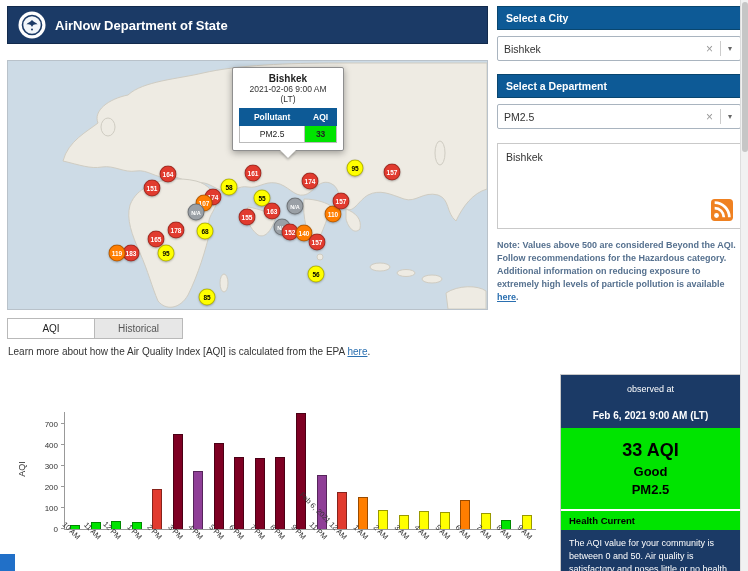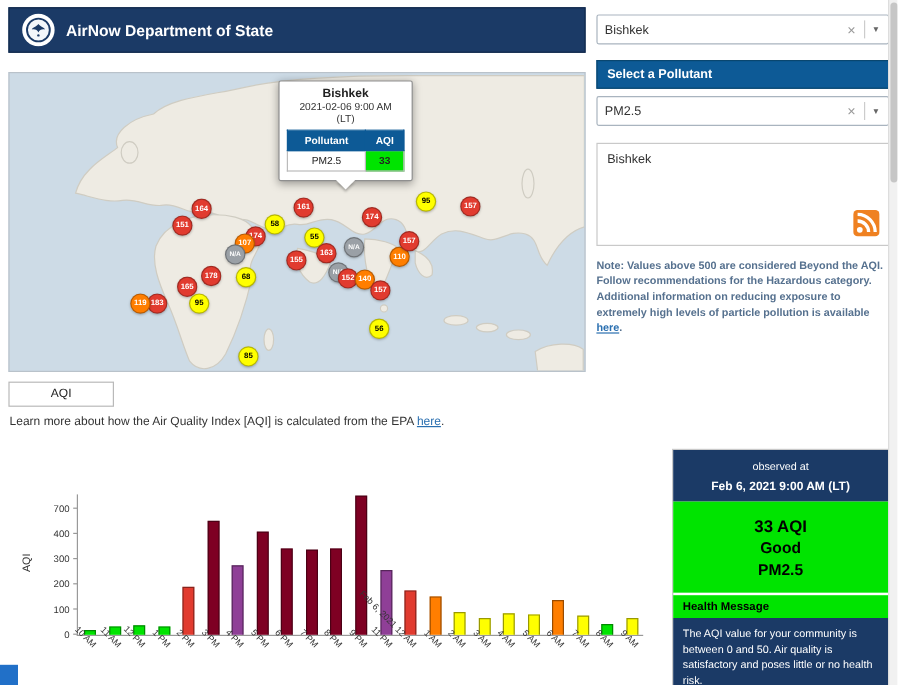--- a/index.html
+++ b/index.html
@@ -67,23 +67,23 @@
   .ytick-label { position:absolute; right:100%; margin-right:7px; font-size:8px; color:#333; transform:translateY(50%); }
   .ytick-mark { position:absolute; right:100%; width:4px; height:1px; background:#999; }
   .xlabel { position:absolute; font-size:7.5px; color:#333; white-space:nowrap;
     transform-origin:100% 0; transform:translateX(-100%) rotate(45deg); }
 
   
   .conditions { position:absolute; left:560px; top:374px; width:181px; border:1px solid #c9c9c9; background:#fff; }
   .cond-header { background:#1b3a66; color:#fff; text-align:center; padding:6px 4px 7px; }
   .cond-title { font-size:11px; font-weight:bold; }
   .cond-observed { font-size:9px; margin-top:3px; }
-  .cond-date { font-size:10px; font-weight:bold; margin-top:6px; }
+  .cond-date { font-size:10px; font-weight:bold; margin-top:16px; }
   .cond-aqi { background:#00e400; text-align:center; padding:12px 4px; color:#000; }
-  .cond-aqi-value { font-size:14px; font-weight:bold; }
+  .cond-aqi-value { font-size:18px; font-weight:bold; }
   .cond-category { font-size:13px; font-weight:bold; margin-top:3px; }
   .cond-param { font-size:13px; font-weight:bold; margin-top:3px; }
   .health-header { background:#00e400; color:#000; font-size:9.5px; font-weight:bold; padding:4px 8px;
     border-top:2px solid #fff; }
   .health-text { background:#1b3a66; color:#fff; font-size:9px; padding:7px 8px 9px; line-height:1.45; }
 
   
   .scrollbar { position:absolute; right:0; top:0; width:8px; height:571px; background:#f1f1f1; border-left:1px solid #ddd; }
   .scroll-thumb { position:absolute; left:1px; top:2px; width:6px; height:150px; background:#c6c6c6; border-radius:3px; cursor:pointer; }
   .corner-widget { position:absolute; left:0; top:554px; width:15px; height:17px; background:#2170c8; }
@@ -167,28 +167,29 @@
           <td>PM2.5</td>
           <td class="aqi-cell">33</td>
         </tr>
       </tbody>
         </table>
       <div class="popup-arrow"></div>
     </div>
   </div>
 
   <div class="sidebar">
+    <div class="panel-header">Select a City</div>
     <div class="select-box">
       <span class="select-value">Bishkek</span>
       <span class="clear-btn">×</span>
       <span class="select-divider"></span>
       <span class="caret-btn">▾</span>
     </div>
 
-    <div class="panel-header mt12">Select a Pollutant</div>
+    <div class="panel-header mt12">Select a Department</div>
     <div class="select-box">
       <span class="select-value">PM2.5</span>
       <span class="clear-btn">×</span>
       <span class="select-divider"></span>
       <span class="caret-btn">▾</span>
     </div>
 
     <div class="rss-box">
       <span>Bishkek</span>
       <svg class="rss-icon" viewBox="0 0 24 24">
@@ -197,20 +198,21 @@
         <path d="M4 10 a10 10 0 0 1 10 10" fill="none" stroke="#ffffff" stroke-width="3"></path>
         <path d="M4 4 a16 16 0 0 1 16 16" fill="none" stroke="#ffffff" stroke-width="3"></path>
       </svg>
     </div>
 
     <p class="note"><span>Note: Values above 500 are considered Beyond the AQI. Follow recommendations for the Hazardous category. Additional information on reducing exposure to extremely high levels of particle pollution is available </span><a>here</a><span>.</span></p>
   </div>
 
   <div class="tabs" id="tabs">
       <div class="tab active">AQI</div>
+      <div class="tab">Historical</div>
     </div>
 
   <p class="learn"><span>Learn more about how the Air Quality Index [AQI] is calculated from the EPA </span><a>here</a><span>.</span></p>
 
   <div class="chart-panel">
     <div class="ylabel">AQI</div>
     <div class="plot" id="chart-plot">
         <div class="ytick-mark" style="bottom: 0px;"></div>
         <div class="ytick-label" style="bottom: 0px;">0</div>
         <div class="ytick-mark" style="bottom: 21.0714px;"></div>
@@ -275,21 +277,21 @@
   <div class="conditions">
     <div class="cond-header">
       <div class="cond-observed">observed at</div>
       <div class="cond-date">Feb 6, 2021 9:00 AM (LT)</div>
     </div>
     <div class="cond-aqi">
       <div class="cond-aqi-value">33 AQI</div>
       <div class="cond-category">Good</div>
       <div class="cond-param">PM2.5</div>
     </div>
-    <div class="health-header">Health Message</div>
+    <div class="health-header">Health Current</div>
     <div class="health-text">The AQI value for your community is between 0 and 50. Air quality is satisfactory and poses little or no health risk.</div>
   </div>
 
   <div class="scrollbar">
     <div class="scroll-thumb"></div>
   </div>
   <div class="corner-widget"></div>
 
 </div>
 

